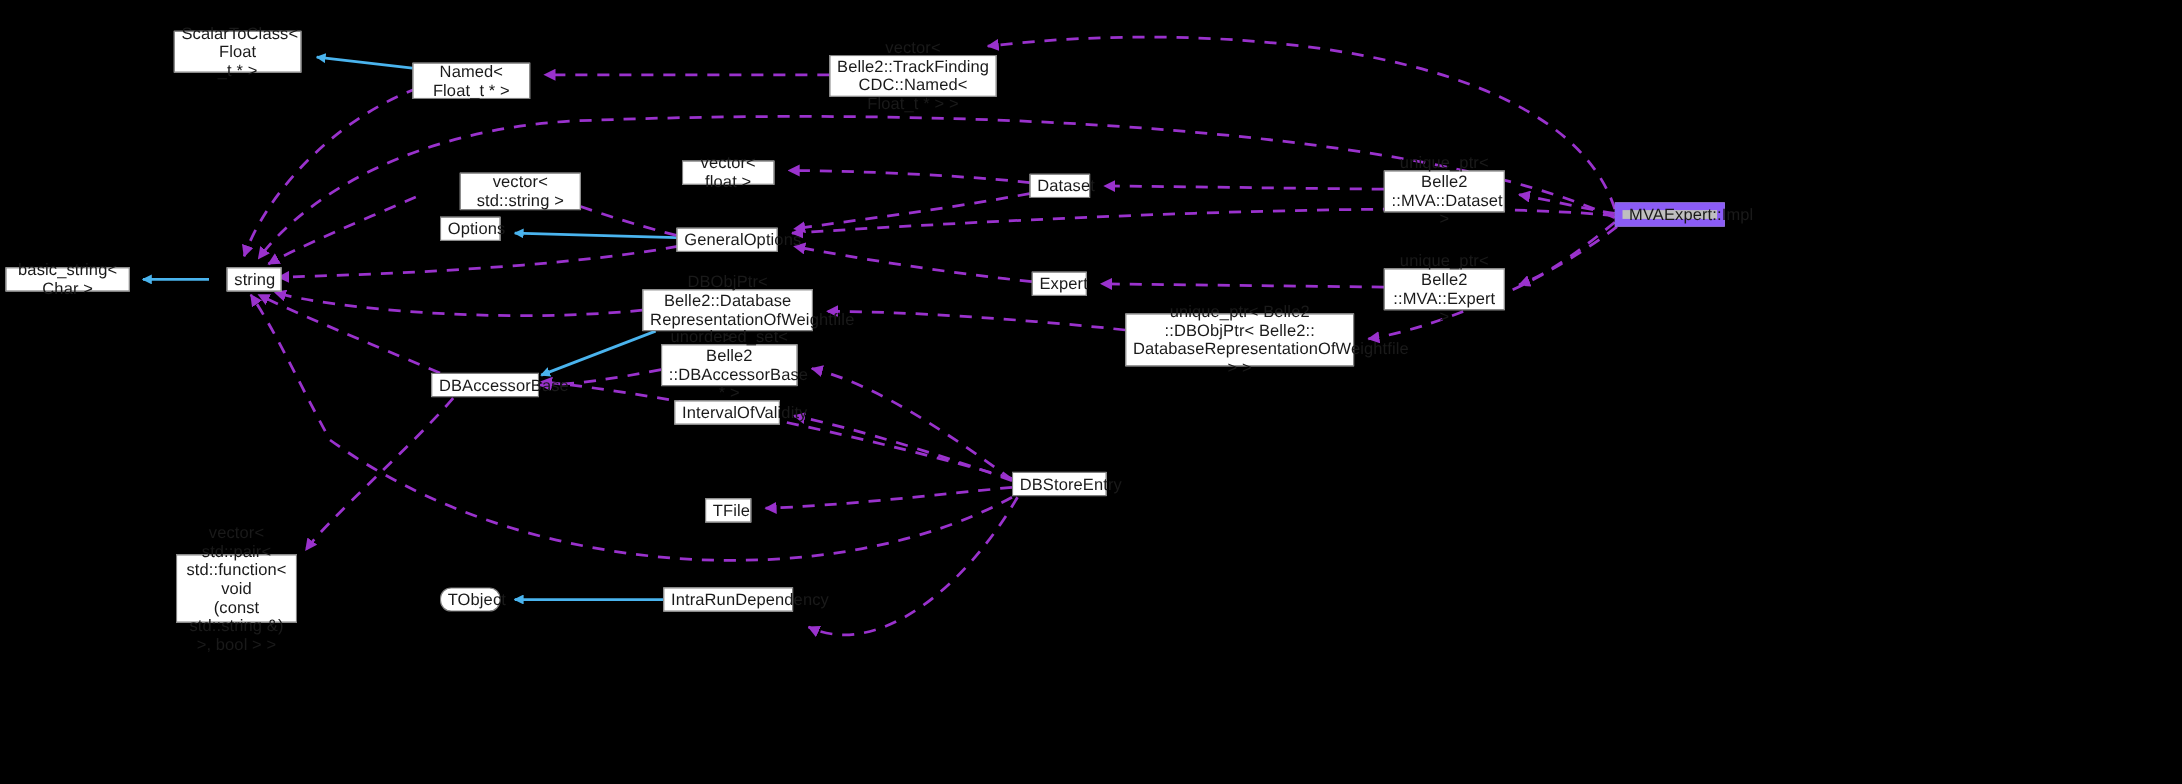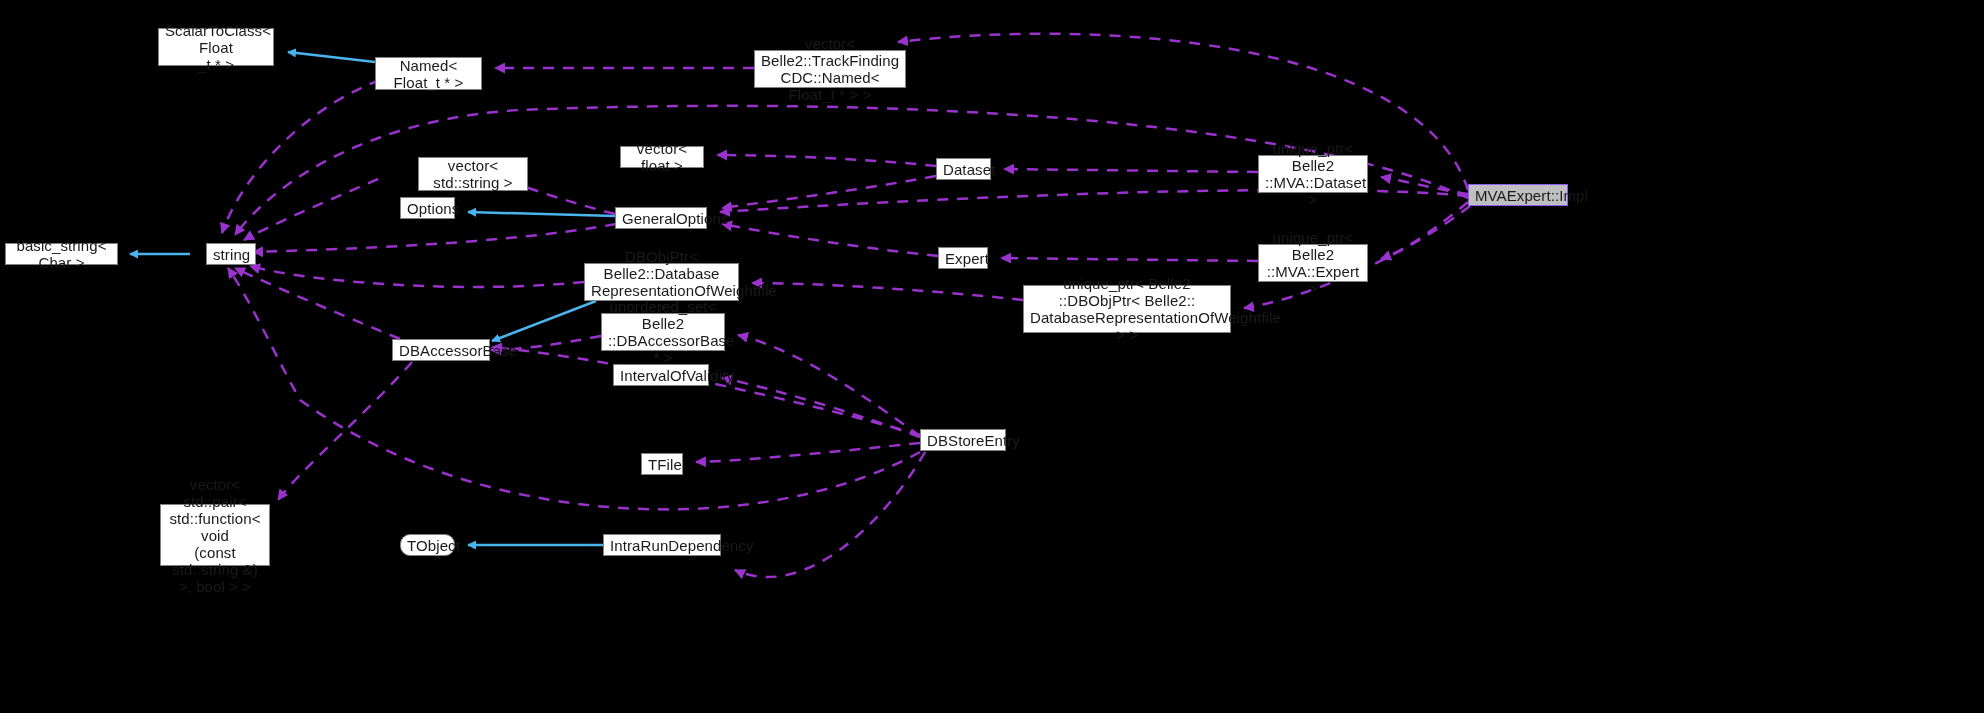--- a/index.html
+++ b/index.html
@@ -38,21 +38,21 @@
     display: flex;
     align-items: center;
     justify-content: center;
     padding: 2px 6px;
     white-space: pre-line;
     z-index: 5;
     letter-spacing: 0.1px;
   }
   .node.highlight {
     background: #bfbfbf;
-    border: 1px solid #8b5cf6;
+    border: 7px solid #8b5cf6;
   }
   .node-label {
     display: block;
     width: 100%;
     white-space: pre-line;
   }
 </style>
 </head>
 <body>
 

